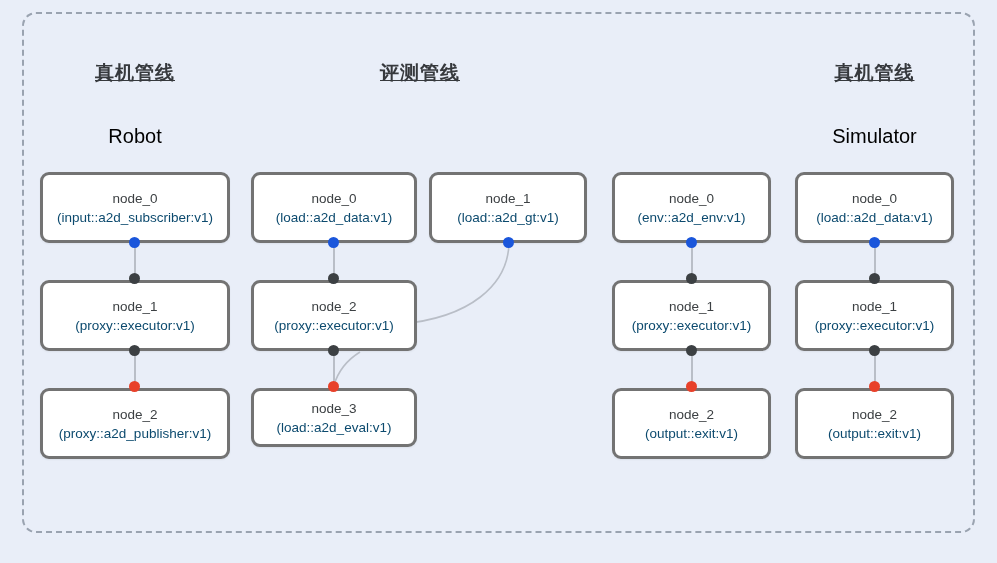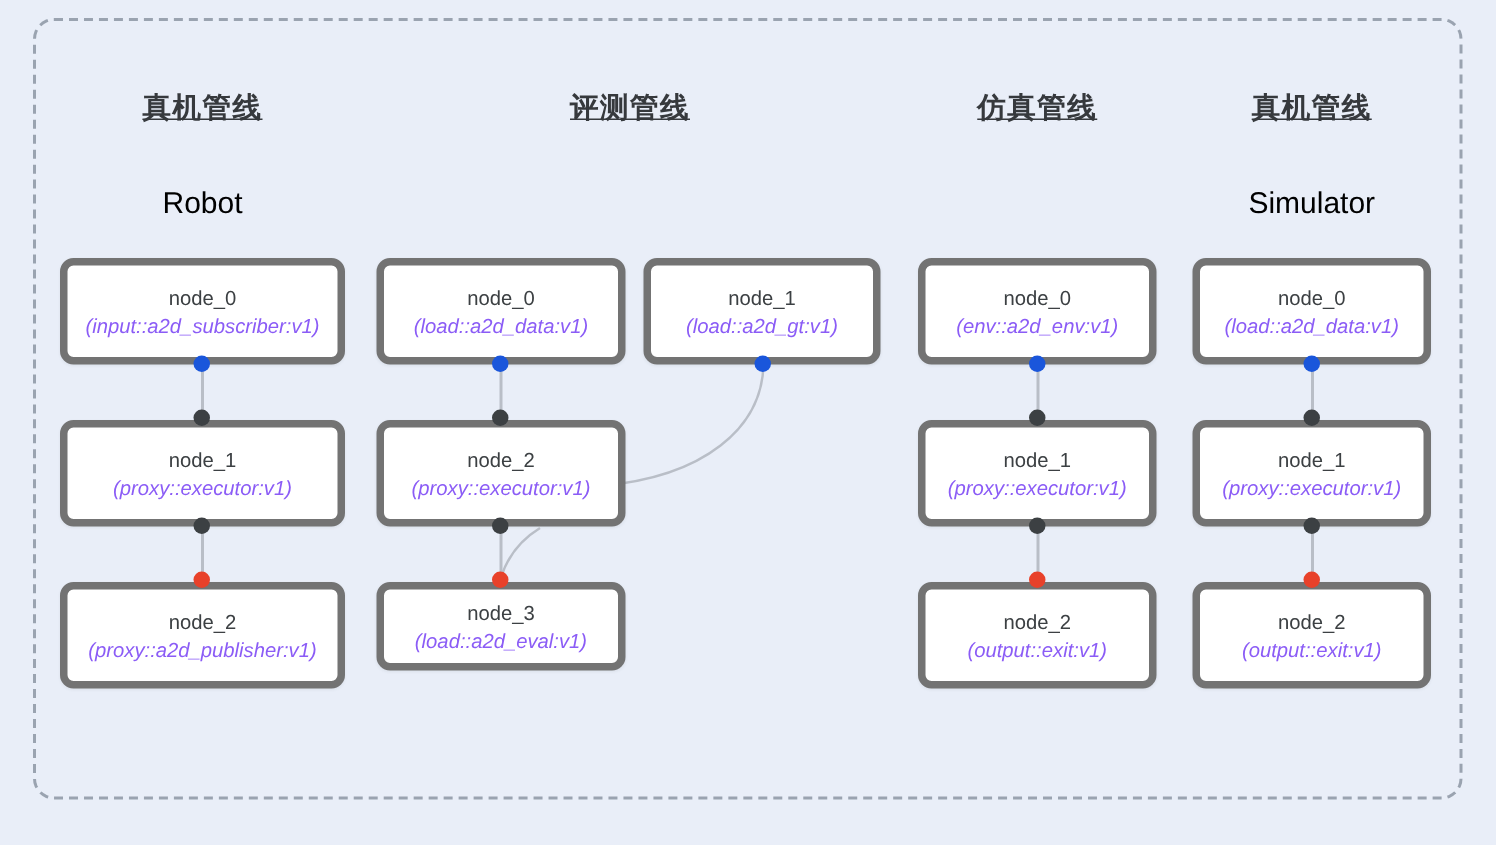--- a/index.html
+++ b/index.html
@@ -54,39 +54,38 @@
     top: 124px;
     font-size: 20px;
     color: #000000;
     line-height: 24px;
   }
   
   .node {
     position: absolute;
     box-sizing: border-box;
     background: #ffffff;
-    border: 5px solid #737373;
+    border: 3px solid #737373;
     border-radius: 9px;
     box-shadow: 0 1px 2px rgba(60,64,67,0.07);
     display: flex;
     flex-direction: column;
     align-items: center;
     justify-content: center;
     z-index: 3;
   }
   .node-name {
     font-size: 13.5px;
     color: #3c4043;
     line-height: 19px;
   }
   .node-type {
     font-size: 13.5px;
-    color: #8b5cf6;
+    color: #0c4a6e;
     line-height: 19px;
-    font-style: italic;
   }
   
   .port {
     position: absolute;
     width: 11px;
     height: 11px;
     border-radius: 50%;
     z-index: 5;
   }
   .port-blue  { background: #1a56db; }
@@ -185,21 +184,20 @@
   <div class="node" style="left:251px; top:388px; width:166px; height:59px;">
     <div class="node-name">node_3</div>
     <div class="node-type">(load::a2d_eval:v1)</div>
   </div>
 
   <svg id="edge-layer-front" viewBox="0 0 997 563" xmlns="http://www.w3.org/2000/svg">
     <path d="M 360 352 C 347 360 338 372 334 385" fill="none" stroke="#b9bec7" stroke-width="1.6"></path>
   </svg>
 
   <div class="column" style="left:612px; width:159px; height:563px;">
-    <div class="col-title">仿真管线</div>
   </div>
 
   <div class="node" style="left:612px; top:172px; width:159px; height:71px;">
     <div class="node-name">node_0</div>
     <div class="node-type">(env::a2d_env:v1)</div>
   </div>
   <div class="port port-blue" style="left:686px; top:237px;"></div>
   <div class="link" style="left:690.5px; top:242px; height:40px;"></div>
   <div class="port port-black" style="left:686px; top:273px;"></div>
 

